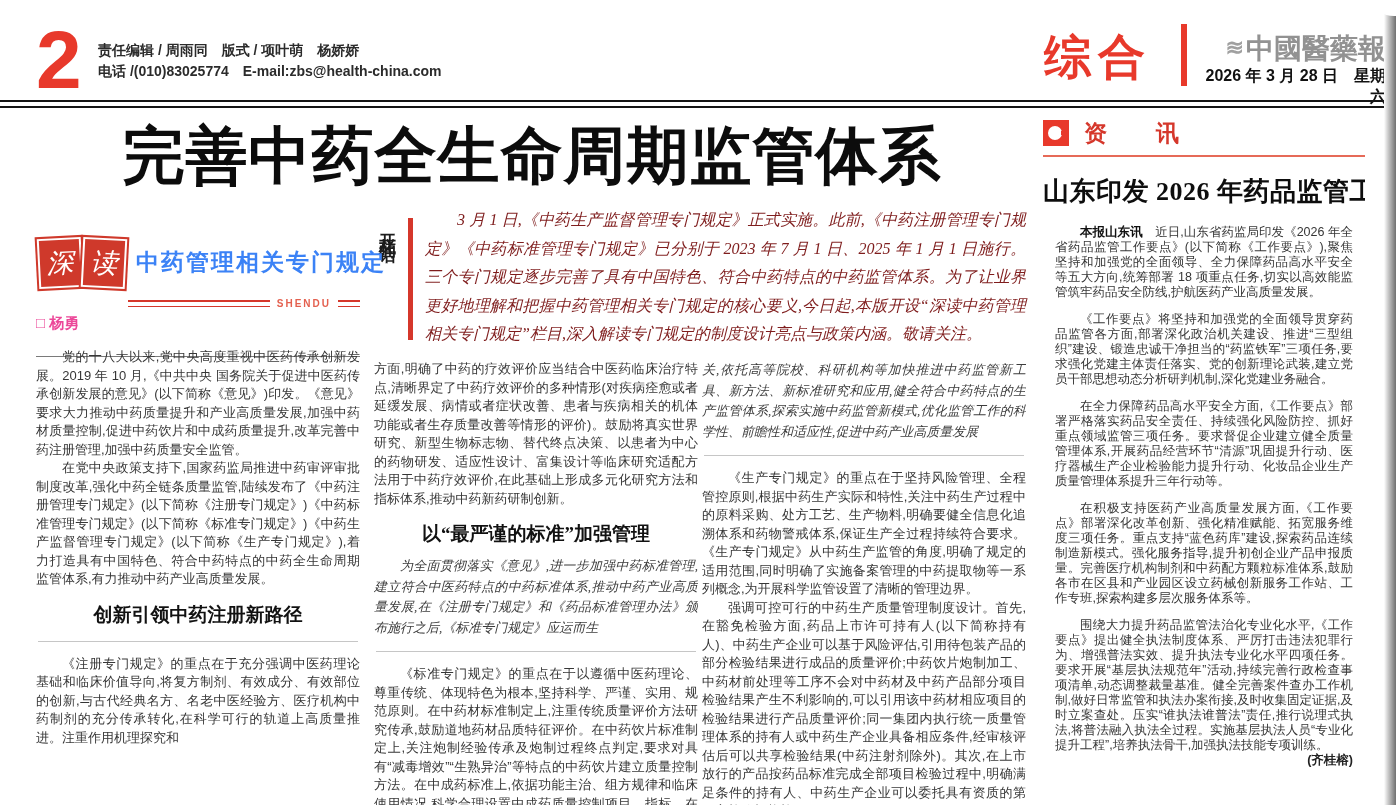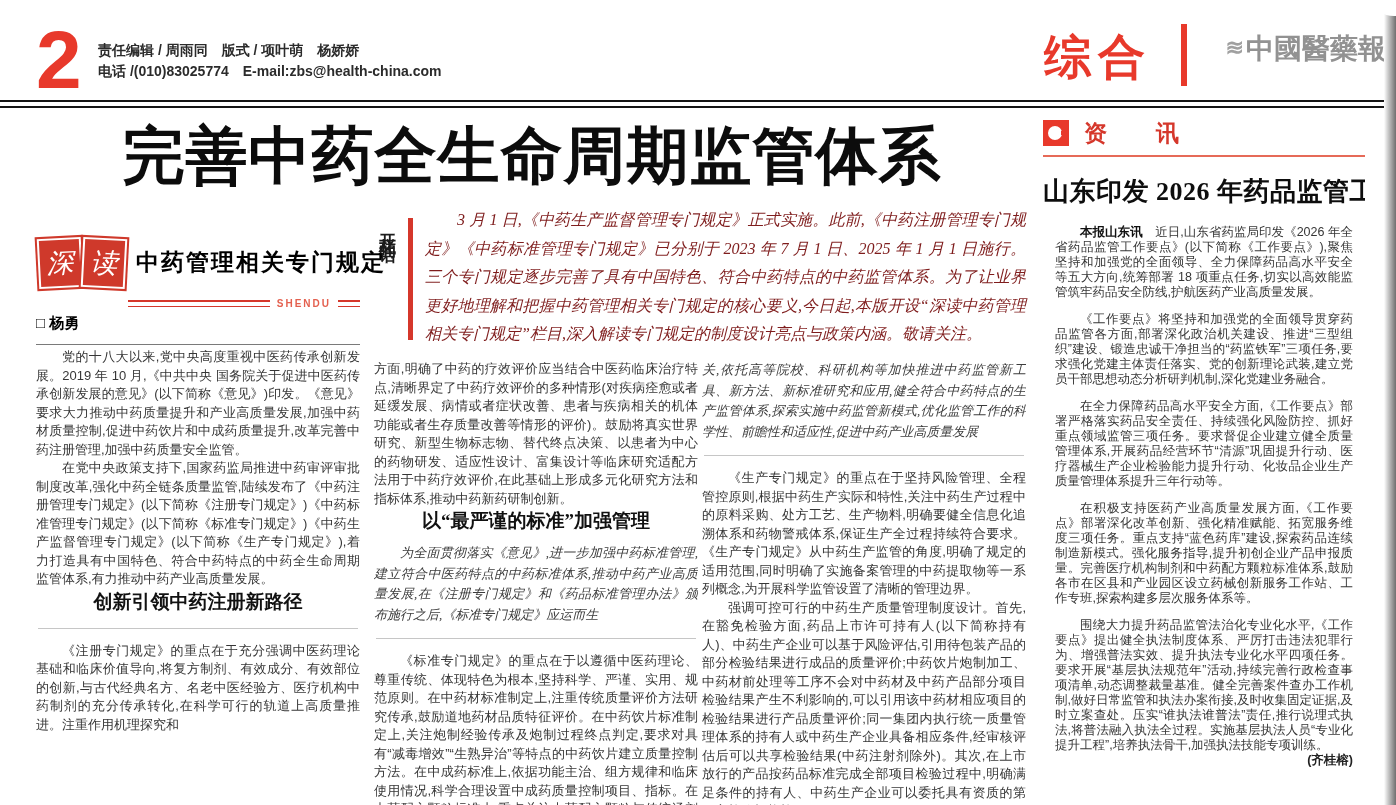--- a/index.html
+++ b/index.html
@@ -28,34 +28,34 @@
              font-style:italic;color:#7f1d1d;font-family:"Liberation Serif","DejaVu Serif",serif;}
   
   .dr-wrap{position:absolute;left:36px;top:236px;width:324px;}
   .dr-row{display:flex;align-items:center;}
   .book{position:relative;width:90px;height:52px;flex:0 0 auto;}
   .book .pg{position:absolute;top:2px;width:40px;height:46px;background:#cf392b;color:#fff;
             display:flex;align-items:center;justify-content:center;font-size:27px;
             font-family:"Liberation Serif","DejaVu Serif",serif;font-style:italic;border:2px solid #fff;box-shadow:0 0 0 2px #cf392b;}
   .book .pg.l{left:2px;transform:rotate(-3deg);}
   .book .pg.r{left:46px;transform:rotate(3deg);}
-  .dr-title{margin-left:10px;font-size:23px;font-weight:900;color:#000000;letter-spacing:2px;white-space:nowrap;}
+  .dr-title{margin-left:10px;font-size:23px;font-weight:900;color:#3b82f6;letter-spacing:2px;white-space:nowrap;}
   .dr-line{display:flex;align-items:center;margin-top:10px;margin-left:92px;}
   .dl{height:4px;border-top:2px solid #d5372b;border-bottom:1px solid #d5372b;}
   .dl.a{flex:1;}
   .dl.b{width:22px;}
   .shendu{font-size:10px;font-weight:bold;color:#e4604f;letter-spacing:2px;padding:0 7px;}
   
-  .author{position:absolute;left:36px;top:314px;width:324px;font-size:15px;font-weight:bold;color:#000000;
-          padding-bottom:11px;border-bottom:1.5px solid #7a7a7a;}
+  .author{position:absolute;left:36px;top:314px;width:324px;font-size:15px;font-weight:bold;color:#ec4899;
+          padding-bottom:23px;border-bottom:1.5px solid #7a7a7a;}
   
   .col{position:absolute;overflow:hidden;}
   .col p{margin:0;font-size:13px;line-height:18.5px;text-align:justify;text-indent:2em;color:#363636;}
   .col p.noindent{text-indent:0;}
-  .col .sub{margin:0 0 9px;text-align:center;font-size:19px;font-weight:900;color:#111;
+  .col .sub{margin:13px 0 9px;text-align:center;font-size:19px;font-weight:900;color:#111;
             font-family:"Liberation Serif","DejaVu Serif",serif;}
   .col .lead{font-style:italic;font-size:13px;line-height:20.5px;color:#3c3c3c;
              font-family:"Liberation Serif","DejaVu Serif",serif;}
   .rule{border:none;border-top:1px solid #c6c6c6;margin:13px 2px;}
   #col1{left:36px;top:348px;width:324px;height:457px;}
   #col2{left:374px;top:360px;width:324px;height:445px;}
   #col3{left:702px;top:360px;width:324px;height:445px;}
   
   .news{position:absolute;left:1043px;top:118px;width:322px;height:687px;overflow:hidden;}
   .news-head{display:flex;align-items:center;height:30px;}
@@ -84,20 +84,21 @@
   <div class="pagenum">2</div>
   <div class="ed-info">
     <div>责任编辑 / 周雨同　版式 / 项叶萌　杨娇娇</div>
     <div>电话 /(010)83025774　E-mail:zbs@health-china.com</div>
   </div>
   <div class="section-label">综合</div>
   <div class="vbar"></div>
   <div class="masthead">
     <span class="wave">≋</span><span>中國醫藥報</span>
   </div>
+  <div class="issue-date">2026 年 3 月 28 日　星期六</div>
   <div class="toprule"></div>
 
   <div class="headline">完善中药全生命周期监管体系</div>
 
   <div class="note-box">
     <div class="note-label">开栏的话</div>
     <div class="note-bar"></div>
     <div class="note-text">3 月 1 日,《中药生产监督管理专门规定》正式实施。此前,《中药注册管理专门规定》《中药标准管理专门规定》已分别于 2023 年 7 月 1 日、2025 年 1 月 1 日施行。三个专门规定逐步完善了具有中国特色、符合中药特点的中药监管体系。为了让业界更好地理解和把握中药管理相关专门规定的核心要义,今日起,本版开设“深读中药管理相关专门规定”栏目,深入解读专门规定的制度设计亮点与政策内涵。敬请关注。</div>
   </div>
 

